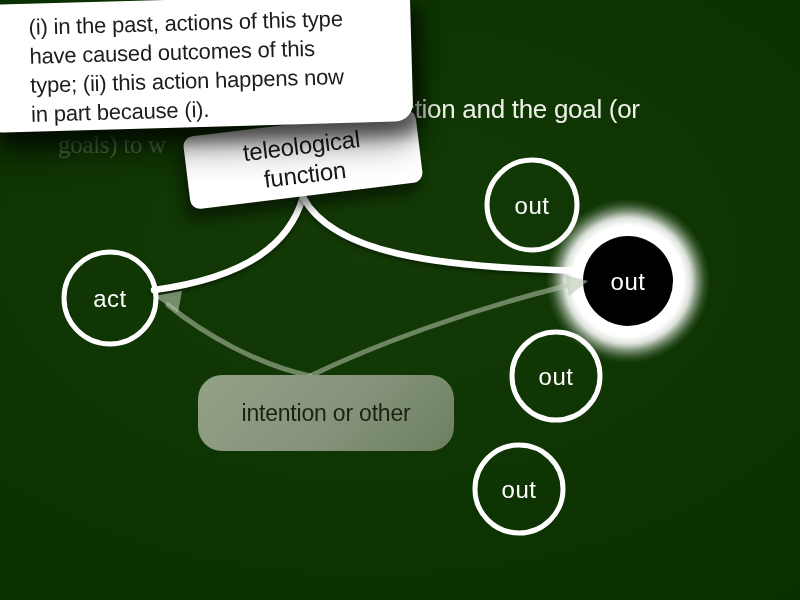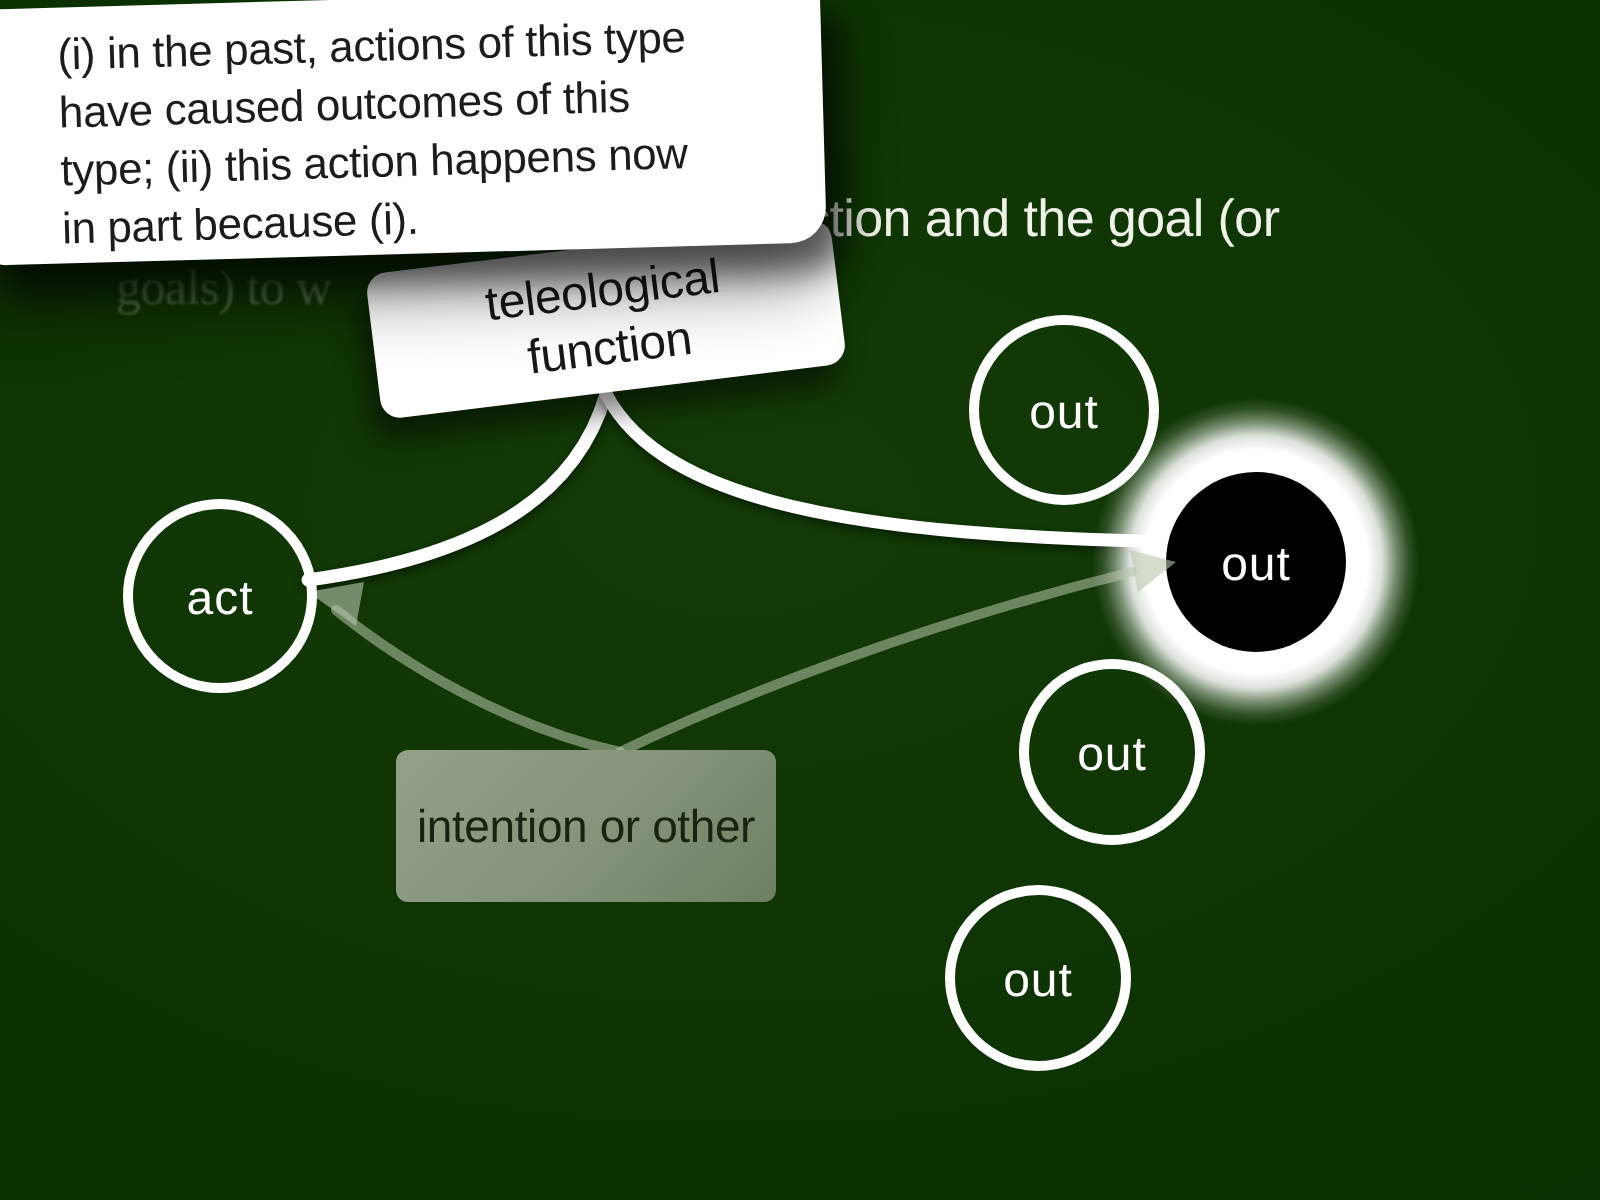--- a/index.html
+++ b/index.html
@@ -30,23 +30,23 @@
   }
   .faint-curve { fill: none; stroke: #b9c6af; stroke-opacity: 0.55; stroke-width: 5; stroke-linecap: round; }
   .faint-head { fill: #b9c6af; fill-opacity: 0.60; }
   .node-label {
     fill: #ffffff; font-family: "Liberation Sans", sans-serif;
     font-size: 24px; text-anchor: middle; letter-spacing: 0.5px;
   }
 
   
   .intent-box {
-    left: 198px; top: 375px; width: 190px; height: 76px; box-sizing: border-box;
+    left: 198px; top: 375px; width: 256px; height: 76px; box-sizing: border-box;
     background: linear-gradient(135deg, #93a187 0%, #84937a 55%, #6e7f60 100%);
-    border-radius: 6px; z-index: 3;
+    border-radius: 24px; z-index: 3;
     display: flex; flex-direction: column; align-items: center; justify-content: center;
     color: #1a2212; font-size: 23px; line-height: 29px; text-align: center;
     letter-spacing: -0.2px;
   }
 
   
   .tele-box {
     left: 186px; top: 123px; width: 234px; height: 73px; box-sizing: border-box;
     background: #ffffff; border-radius: 10px; z-index: 4;
     transform: rotate(-7deg);

